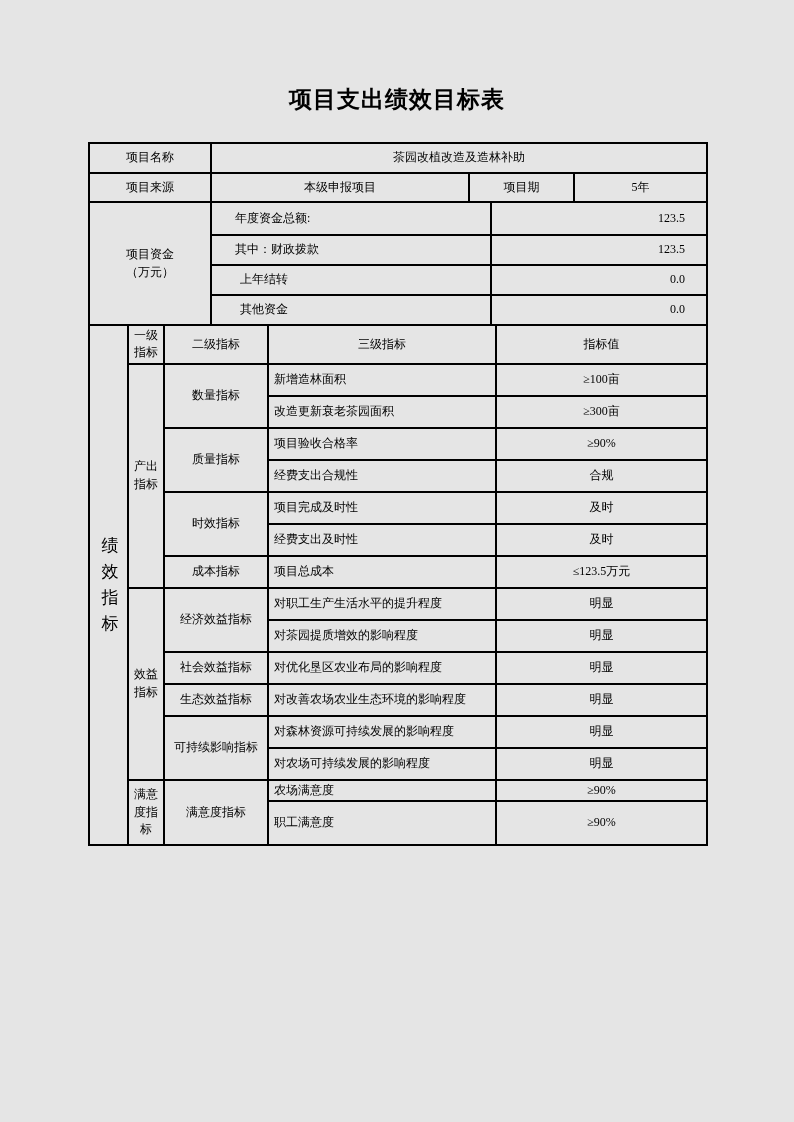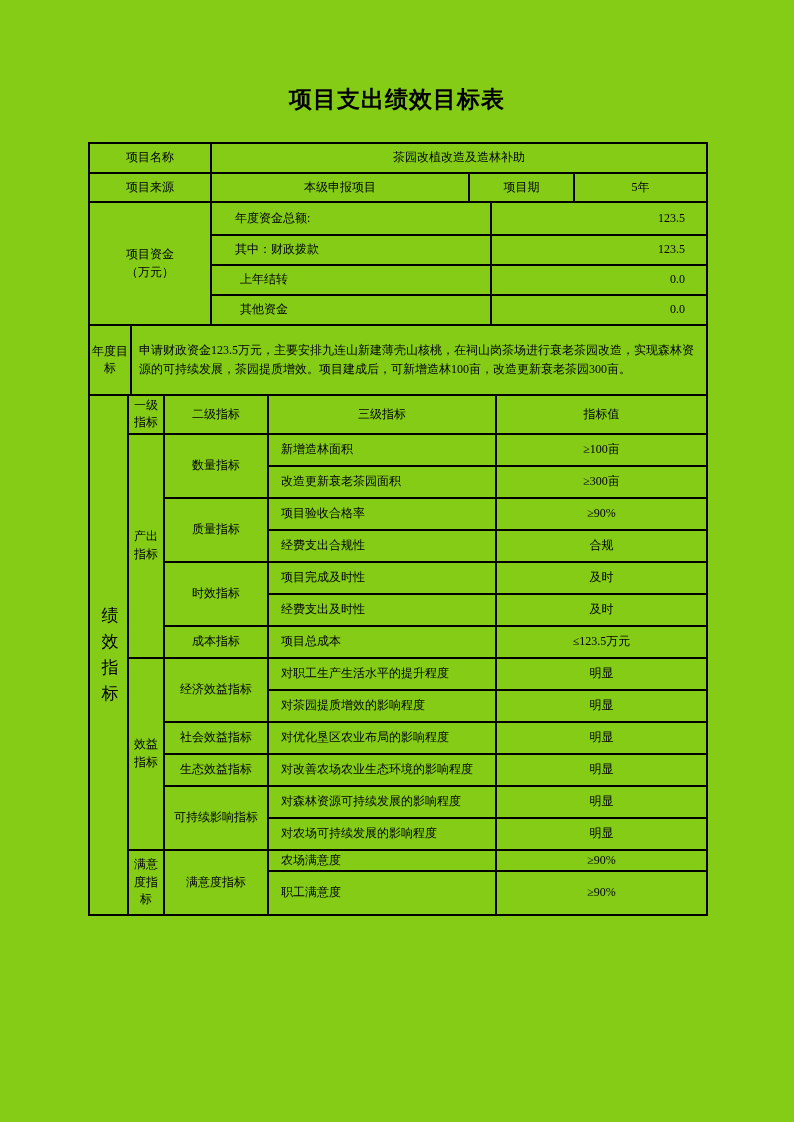--- a/index.html
+++ b/index.html
@@ -1,19 +1,19 @@
 <!DOCTYPE html>
 <html><head>
 <meta charset="utf-8">
 <style>
   html,body{margin:0;padding:0;background:#ffffff;}
   .page{
     position:relative;
     width:794px;height:1122px;
-    background:#84cc16;
+    background:#e5e5e5;
     font-family:"Liberation Serif","DejaVu Serif",serif;
     color:#000;
     overflow:hidden;
   }
   .doc-title{
     position:absolute;left:0;top:84px;width:794px;
     text-align:center;font-size:23px;font-weight:bold;
     letter-spacing:1px;
   }
   .doc-subtitle{
@@ -26,21 +26,21 @@
     font-size:12px;color:#000;
   }
   table + table{margin-top:-2px;}
   td{
     border:2px solid #000;
     text-align:center;vertical-align:middle;
     padding:1px 2px;
     line-height:1.45;
     overflow:hidden;
   }
-  td.left{text-align:left;padding-left:12px;}
+  td.left{text-align:left;padding-left:5px;}
   td.right{text-align:right;padding-right:21px;}
   td.indent1{text-align:left;padding-left:23px;}
   td.indent2{text-align:left;padding-left:28px;}
   td.prewrap{white-space:pre-line;}
   td.goal-text{
     text-align:left;vertical-align:middle;
     padding:4px 7px;line-height:1.6;
   }
   .vert{
     width:14px;margin:0 auto;
@@ -99,32 +99,20 @@
         <td class="indent2">上年结转</td>
         <td class="right">0.0</td>
       </tr>
       <tr style="height:30px">
         <td class="indent2">其他资金</td>
         <td class="right">0.0</td>
       </tr>
     </tbody>
       </table>
 
-    <table>
-      <colgroup>
-          <col style="width:42px">
-          <col style="width:576px">
-        </colgroup>
-      <tbody>
-          <tr style="height:70px">
-        <td class="wrapcell">年度目标</td>
-        <td class="goal-text">申请财政资金123.5万元，主要安排九连山新建薄壳山核桃，在祠山岗茶场进行衰老茶园改造，实现森林资源的可持续发展，茶园提质增效。项目建成后，可新增造林100亩，改造更新衰老茶园300亩。</td>
-      </tr>
-    </tbody>
-      </table>
 
     <table>
       <colgroup>
           <col style="width:39px">
           <col style="width:36px">
           <col style="width:104px">
           <col style="width:228px">
           <col style="width:211px">
         </colgroup>
       <tbody>

